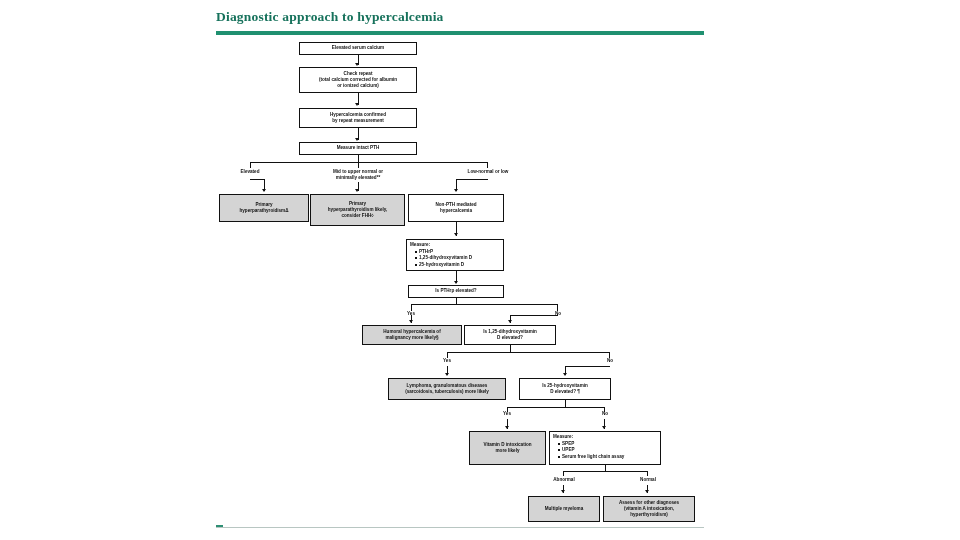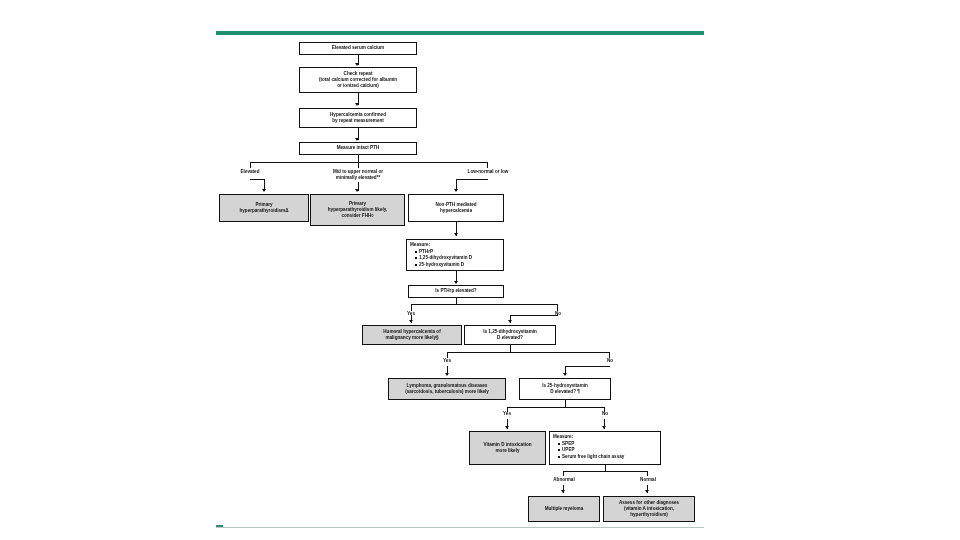--- a/index.html
+++ b/index.html
@@ -129,20 +129,21 @@
     line-height: 1.3;
     white-space: nowrap;
   }
   .elabel.wrap { white-space: normal; }
 </style>
 </head>
 <body>
 
 <div id="page">
 
+  <div id="title">Diagnostic approach to hypercalcemia</div>
   <div id="title-rule"></div>
 
   <div class="node" style="left:299px; top:42px; width:118px; height:13px;">
     <span class="ln">Elevated serum calcium</span>
   </div>
   <div class="vline" style="left:357.5px; top:55px; height:10px;"></div>
   <div class="arrow" style="left:355px; top:63px;"></div>
 
   <div class="node" style="left:299px; top:67px; width:118px; height:26px;">
     <span class="ln">Check repeat</span>

